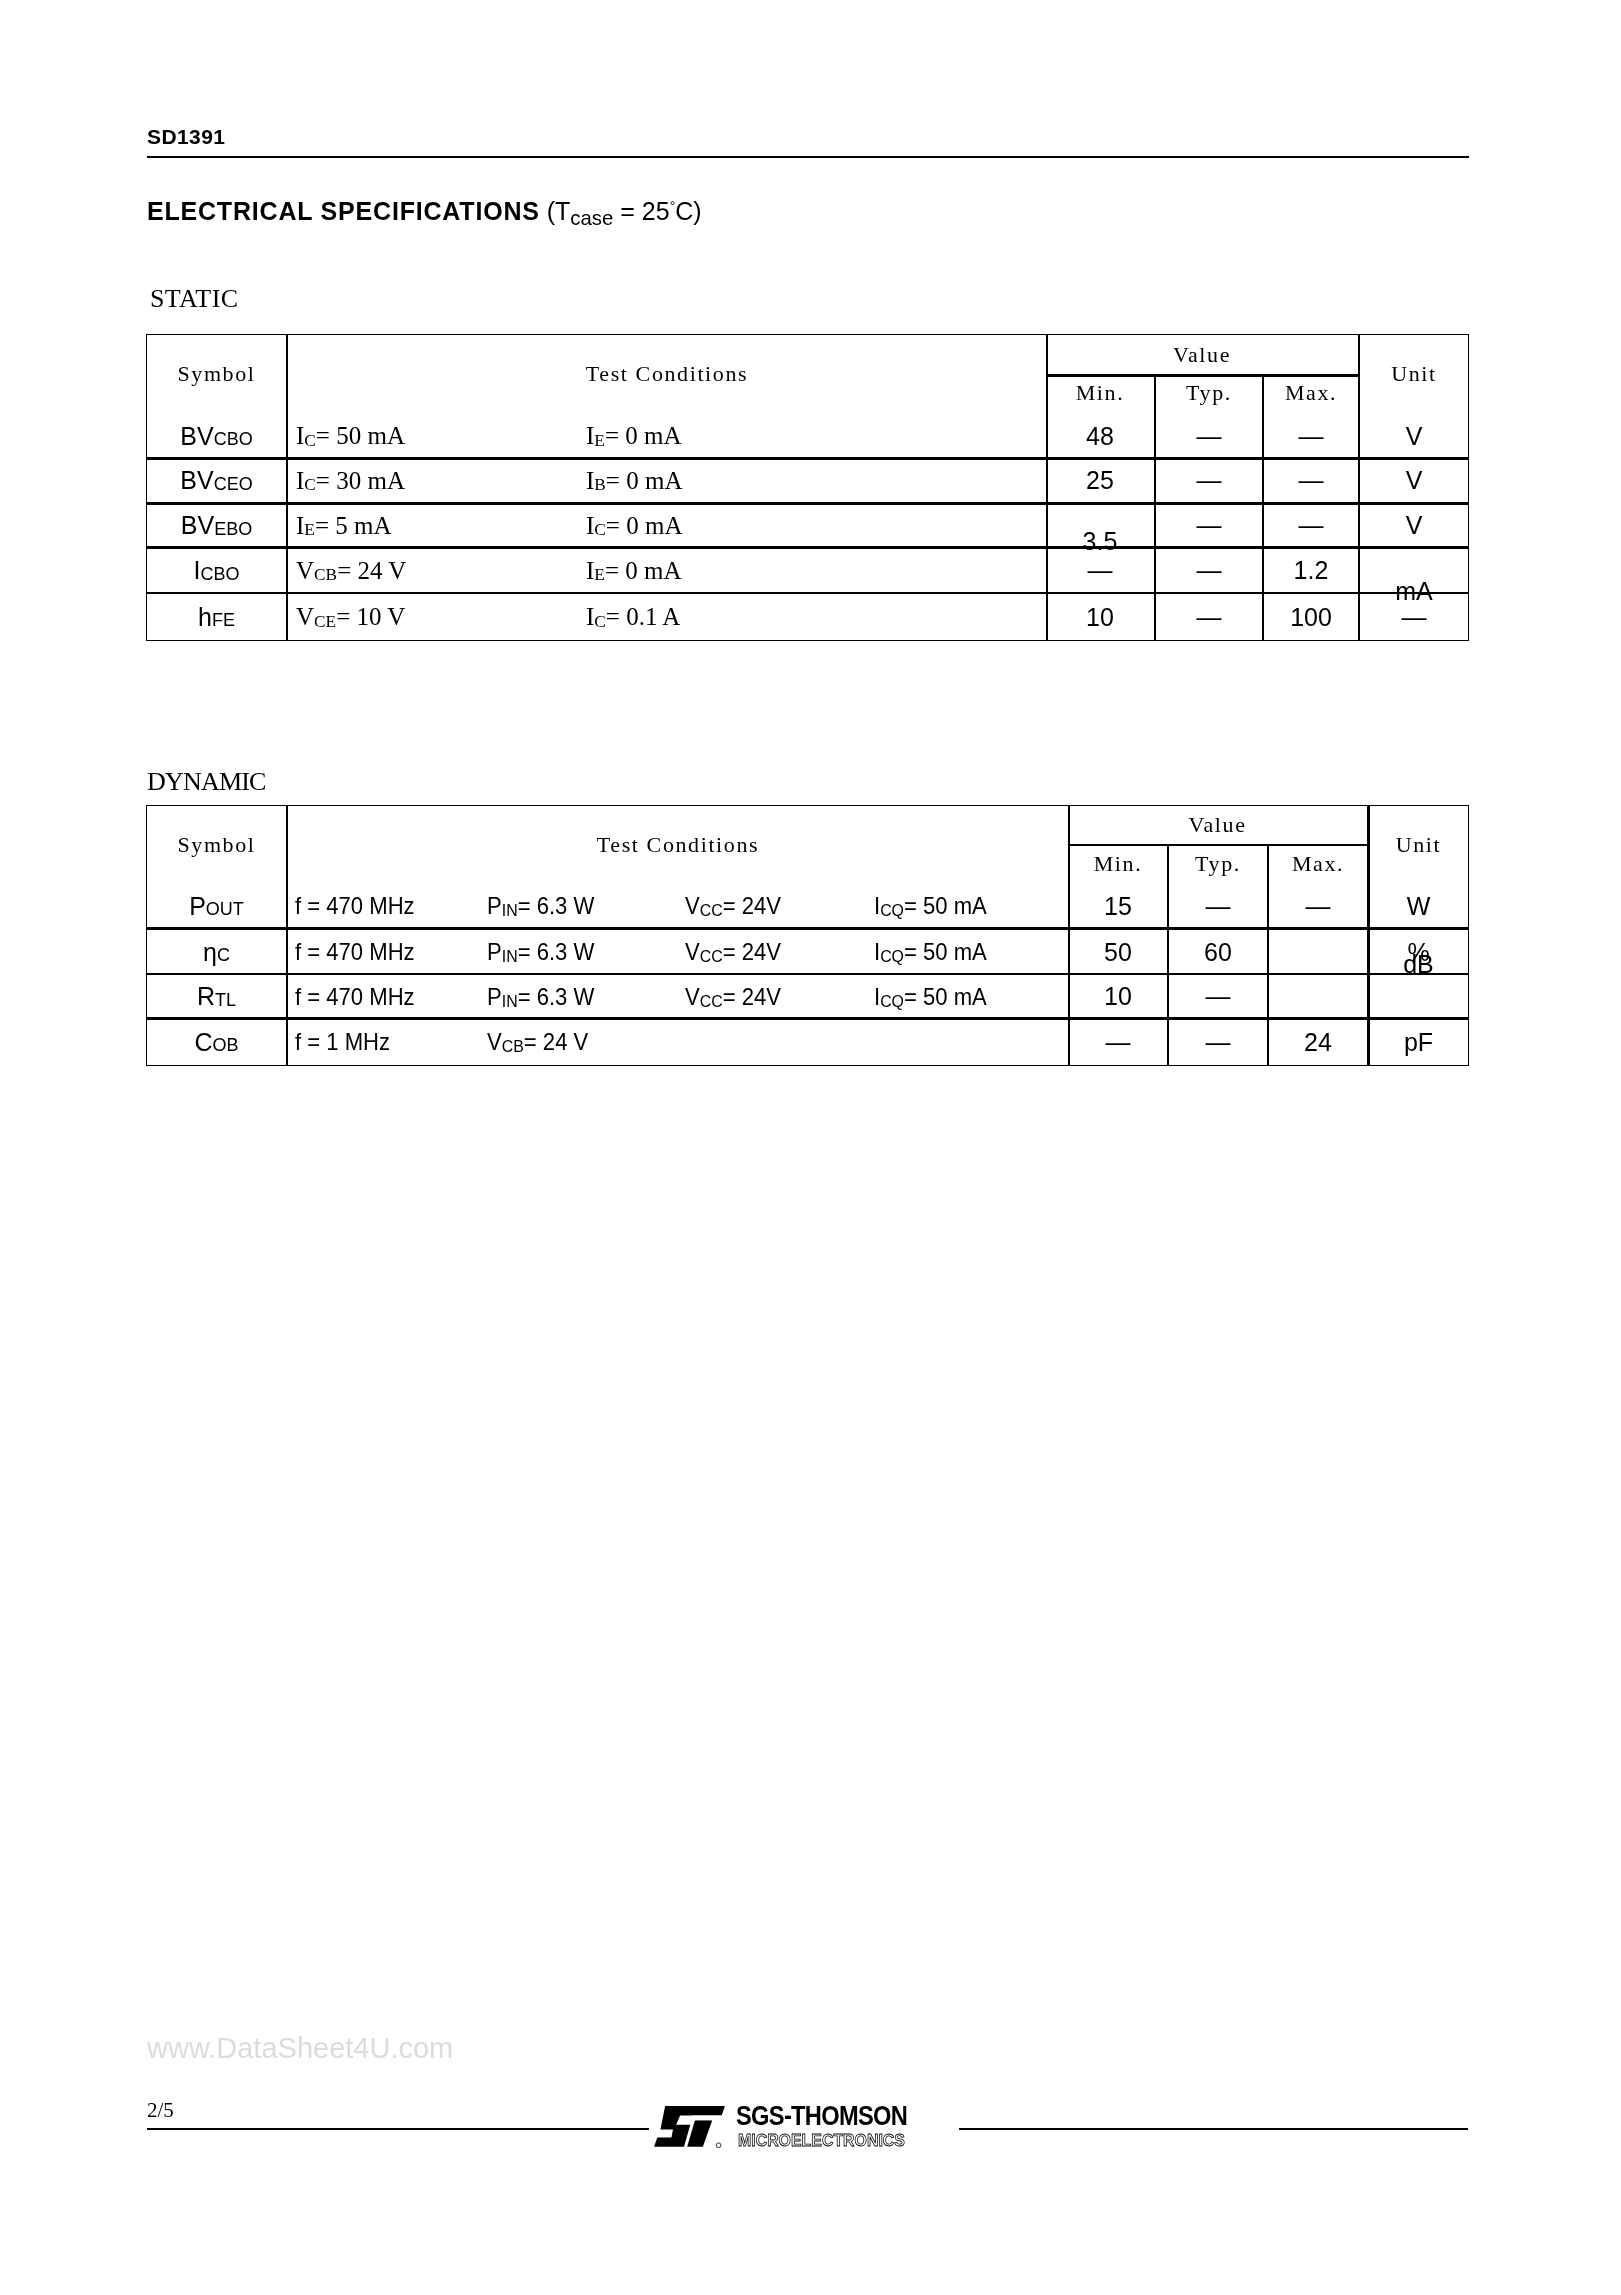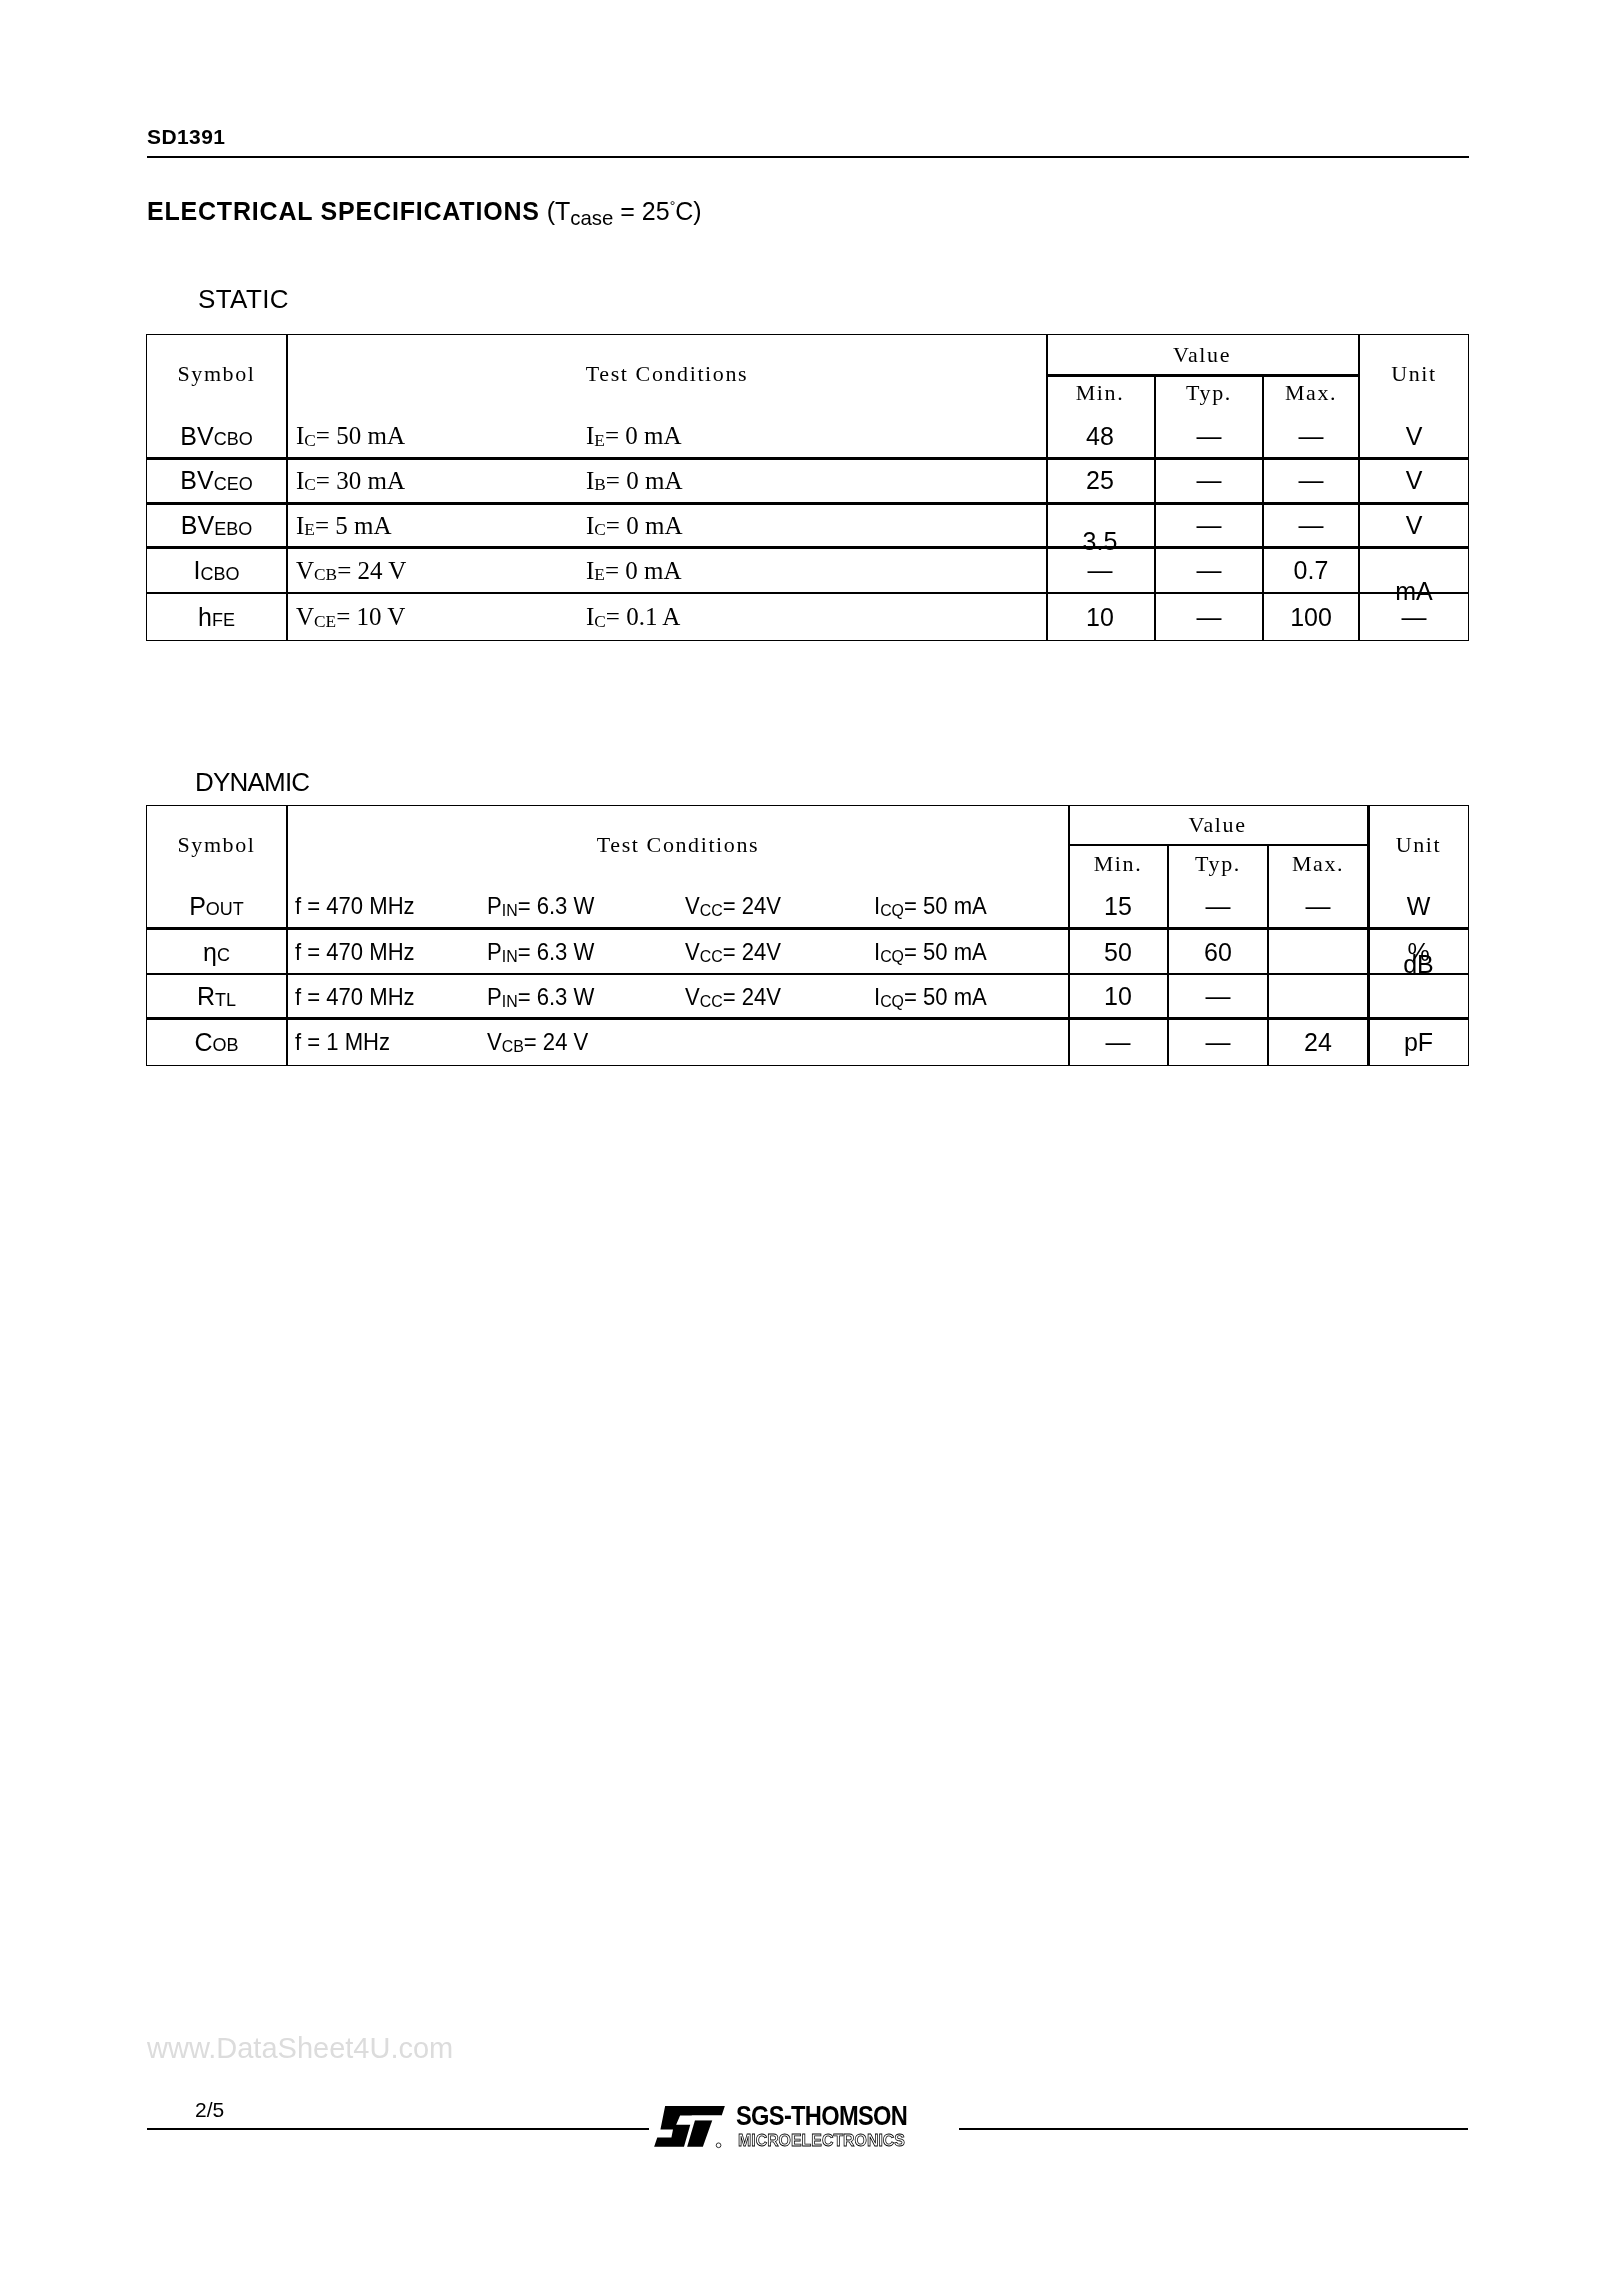--- a/index.html
+++ b/index.html
@@ -1,19 +1,19 @@
 <!DOCTYPE html>
 <html style="font-size:12.6px"><head>
 <meta charset="utf-8">
 <style>
   html, body { margin:0; padding:0; background:#ffffff; }
   body { width:1622px; height:2295px; position:relative; overflow:hidden; color:#000; }
   .abs { position:absolute; }
   .sans { font-family: "Liberation Sans", "DejaVu Sans", sans-serif; }
-  .serif { font-family: Liberation Sans, sans-serif; margin-left: 48px; }
+  .serif { font-family: Liberation Serif, serif; }
 
   #part-number { left:147px; top:119px; font-size:21px; font-weight:bold; letter-spacing:0.4px; line-height:35px; }
   #header-rule { left:147px; top:156px; width:1322px; height:2.4px; background:#000; }
 
   #section-title { left:147px; top:196px; font-size:25px; line-height:30px; white-space:nowrap; }
   #section-title .bold { font-weight:bold; letter-spacing:0.8px; }
   #section-title .cond { font-weight:normal; }
   #section-title sub { font-size:20.4px; vertical-align:-4.7px; line-height:0; }
   #section-title sup { font-size:14px; vertical-align:9.4px; line-height:0; }
 
@@ -161,21 +161,21 @@
     <span class="sub">CB</span>
     <span> = 24   V</span>
   </div>
 <div class="cond-s" style="left: 586px; top: 548px; height: 45px;">
     <span>I</span>
     <span class="sub">E</span>
     <span> =  0  mA</span>
   </div>
 <div class="cell val" style="left: 1046px; top: 548px; width: 108px; height: 45px;">—</div>
 <div class="cell val" style="left: 1155px; top: 548px; width: 108px; height: 45px;">—</div>
-<div class="cell val" style="left: 1263px; top: 548px; width: 96px; height: 45px;">0.7</div>
+<div class="cell val" style="left: 1263px; top: 548px; width: 96px; height: 45px;">1.2</div>
 <div class="cell val" style="left: 1359px; top: 569px; width: 110px; height: 45px;">mA</div>
 <div style="position: absolute; left: 146px; top: 593px; width: 1323px; height: 48px;"></div>
 <div class="cell sym" style="left: 146px; top: 593px; width: 141px; height: 48px;">
     <span>h</span>
     <span class="sub">FE</span>
   </div>
 <div class="cond-s" style="left: 296px; top: 593px; height: 48px;">
     <span>V</span>
     <span class="sub">CE</span>
     <span> =  10  V</span>

